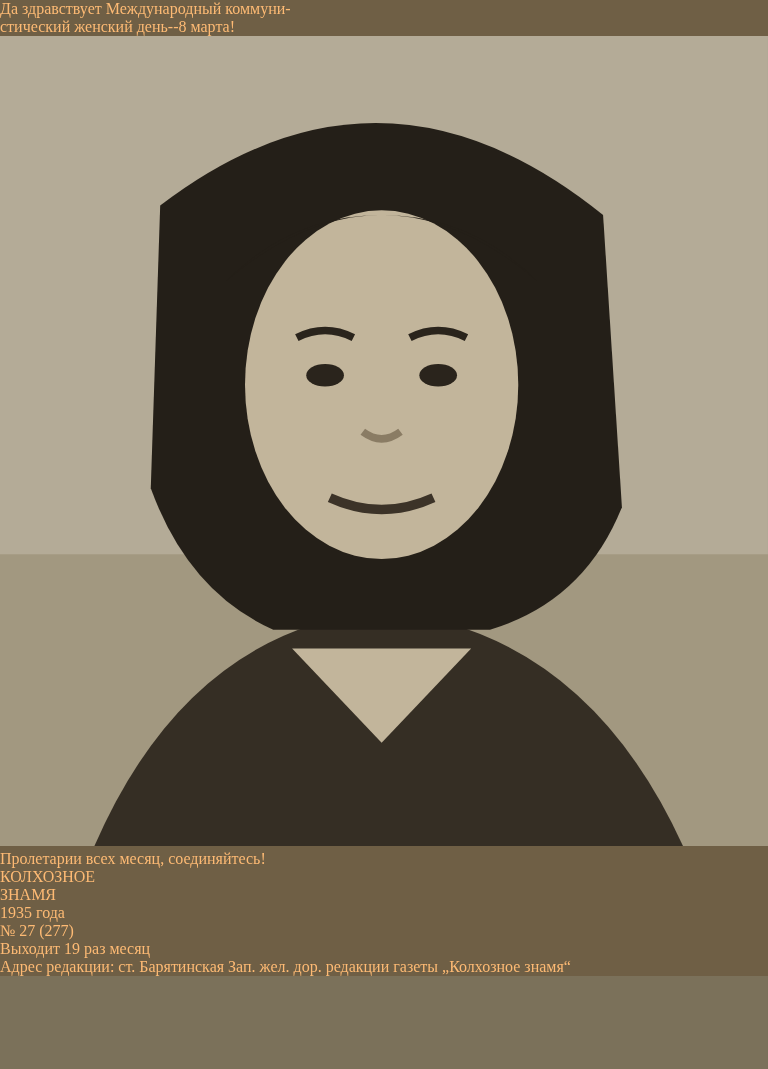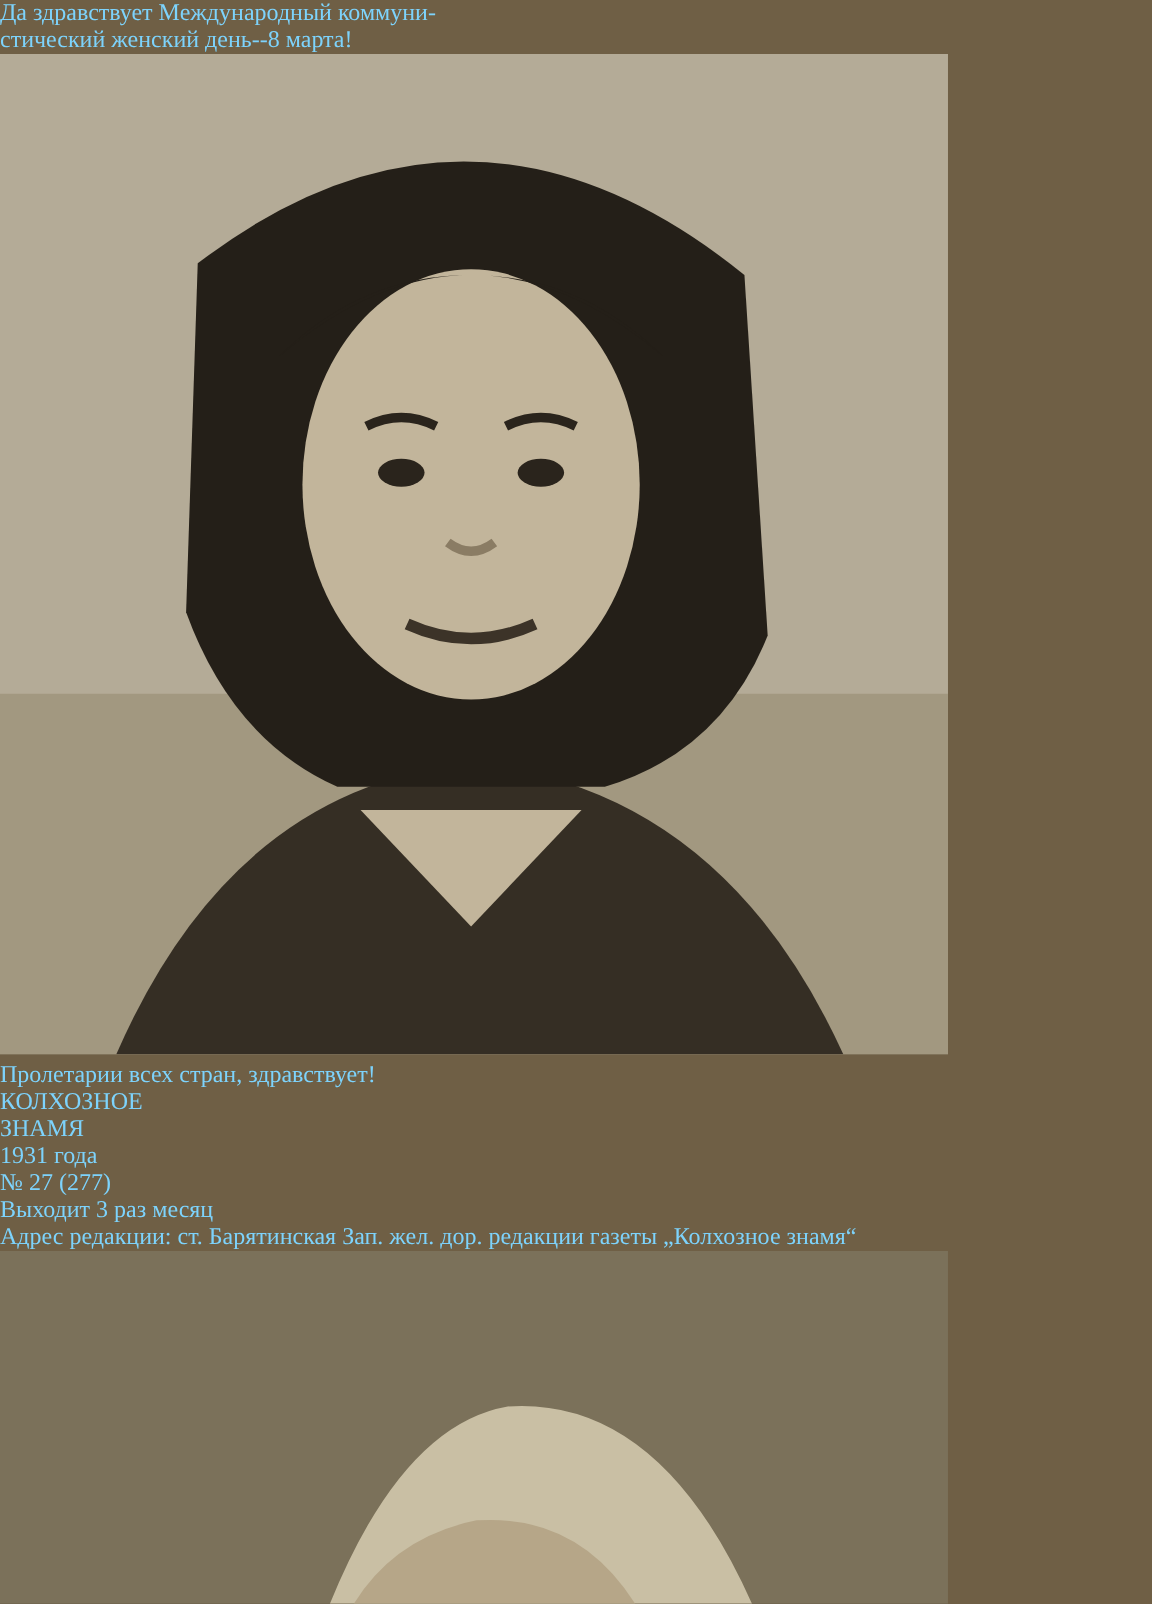--- a/index.html
+++ b/index.html
@@ -1,18 +1,18 @@
 <!DOCTYPE html>
 <html lang="ru"><head>
 <meta charset="utf-8">
 <title>Колхозное знамя</title>
 <style>
   html,body{margin:0;padding:0;background:#6f5f45;}
-  .stage{position:relative;width:632px;height:1069px;overflow:hidden;
-    font-family:"Liberation Serif",serif;color:#7dd3fc;
+  .stage{position:relative;width:768px;height:1069px;overflow:hidden;
+    font-family:"Liberation Serif",serif;color:#fdba74;
     background:
       radial-gradient(ellipse 420px 300px at 42% 30%, rgba(255,251,234,.28), rgba(255,251,234,0) 70%),
       radial-gradient(ellipse 300px 220px at 20% 78%, rgba(120,100,70,.10), rgba(120,100,70,0) 70%),
       radial-gradient(ellipse 260px 160px at 60% 96%, rgba(110,92,62,.12), rgba(110,92,62,0) 70%),
       linear-gradient(90deg,#c3b99e 0%,#cfc5aa 7%,#d4caaf 52%,#cdc2a6 84%,#bdb093 92%,#a2906f 97%,#84735*/ }
   .stage{background:
       radial-gradient(ellipse 420px 300px at 42% 30%, rgba(255,251,234,.28), rgba(255,251,234,0) 70%),
       radial-gradient(ellipse 300px 220px at 20% 78%, rgba(120,100,70,.10), rgba(120,100,70,0) 70%),
       radial-gradient(ellipse 260px 160px at 60% 96%, rgba(110,92,62,.12), rgba(110,92,62,0) 70%),
       linear-gradient(90deg,#c3b99e 0%,#cfc5aa 7%,#d4caaf 52%,#cdc2a6 84%,#bdb093 92%,#a2906f 97%,#84735a 100%),
@@ -78,30 +78,30 @@
       <ellipse cx="93" cy="72" rx="4" ry="2.4" fill="#2a241c"></ellipse>
       <path d="M63 64 Q69 61 75 64" stroke="#2a241c" stroke-width="1.6" fill="none"></path>
       <path d="M87 64 Q93 61 99 64" stroke="#2a241c" stroke-width="1.6" fill="none"></path>
       <path d="M77 84 Q81 87 85 84" stroke="#8a7c64" stroke-width="1.6" fill="none"></path>
       <path d="M70 98 Q81 103 92 98" stroke="#3c3328" stroke-width="2" fill="none"></path>
       <path d="M62 130 L81 150 L100 130" fill="#c2b59b"></path>
     </svg>
   </div>
 
   <div class="abs masthead">
-    <div class="slogan">Пролетарии всех стран, здравствует!</div>
+    <div class="slogan">Пролетарии всех месяц, соединяйтесь!</div>
     <div class="mast-title1">КОЛХОЗНОЕ</div>
     <div class="mast-title2">ЗНАМЯ</div>
     <div class="mast-rule"></div>
   </div>
 
   <div class="abs issue-box">
-    <div class="ib-year">1931 года</div>
+    <div class="ib-year">1935 года</div>
     <div class="ib-num">№ 27 (277)</div>
-    <div class="ib-freq">Выходит 3 раз месяц</div>
+    <div class="ib-freq">Выходит 19 раз месяц</div>
     <div class="ib-hr"></div>
     <div class="ib-addr">Адрес редакции: ст. Барятинская Зап. жел. дор. редакции газеты „Колхозное знамя“</div>
   </div>
 
   <div class="abs photo p-tr">
     <svg viewBox="0 0 183 216" preserveAspectRatio="none">
       <rect width="183" height="216" fill="#6d6450"></rect>
       <rect width="183" height="70" fill="#7b715a"></rect>
       <path d="M30 210 Q45 120 60 78 Q75 34 98 30 Q128 28 146 70 Q160 110 158 216 L30 216 Z" fill="#c9bfa4"></path>
       <path d="M60 100 Q62 58 92 52 Q122 50 132 92 Q136 120 128 140 Q112 160 94 158 Q72 154 64 130 Z" fill="#b6a688"></path>

